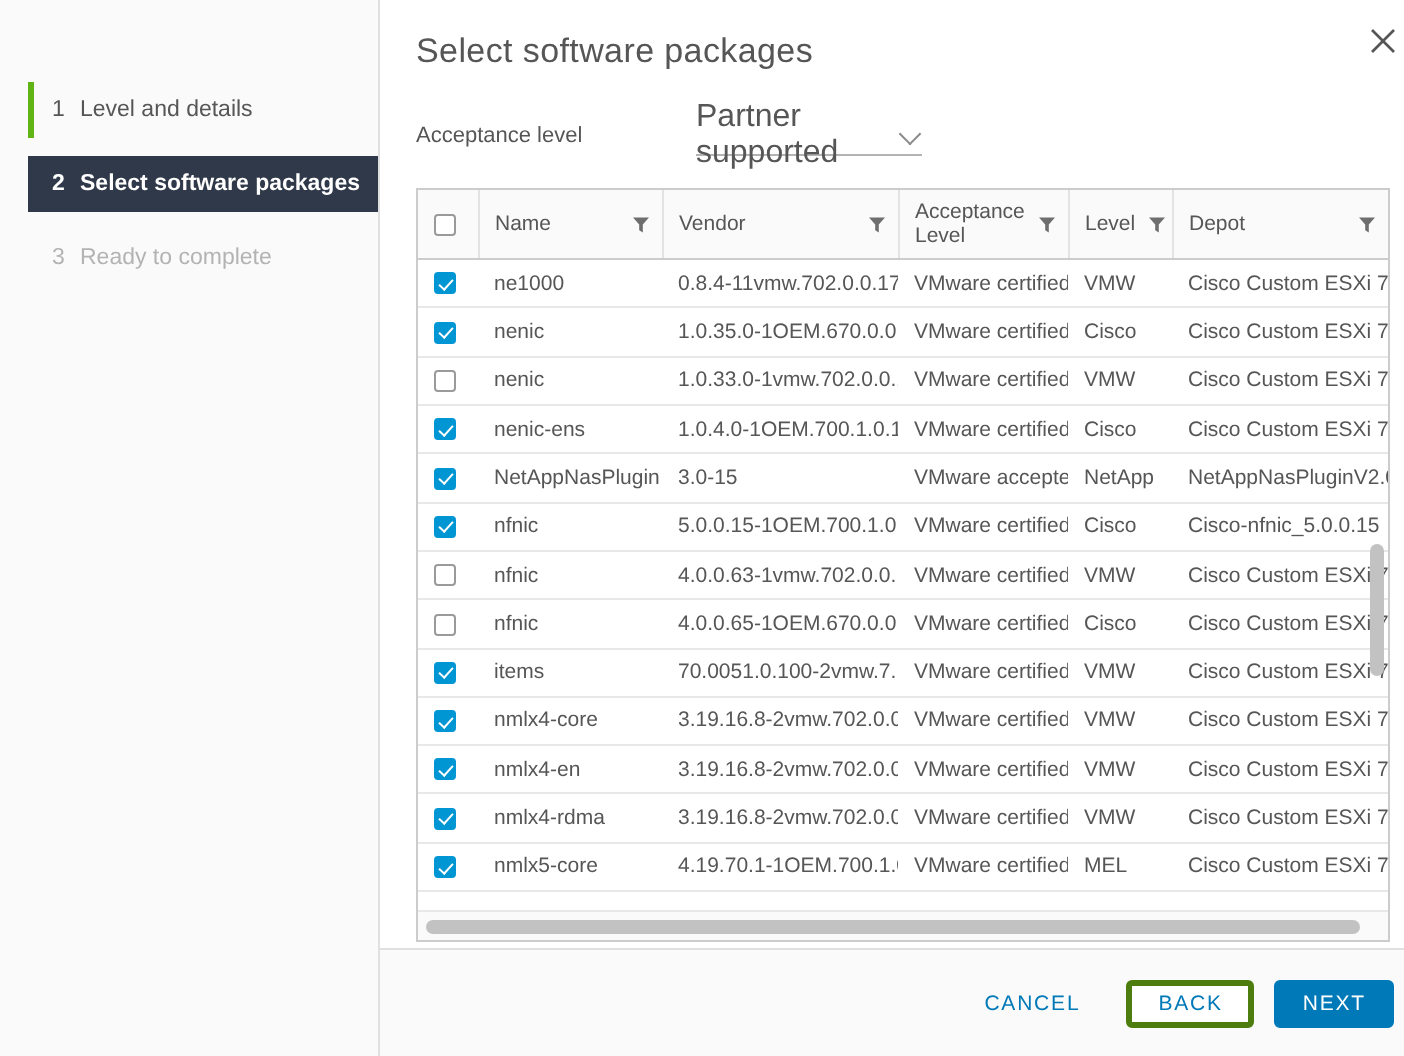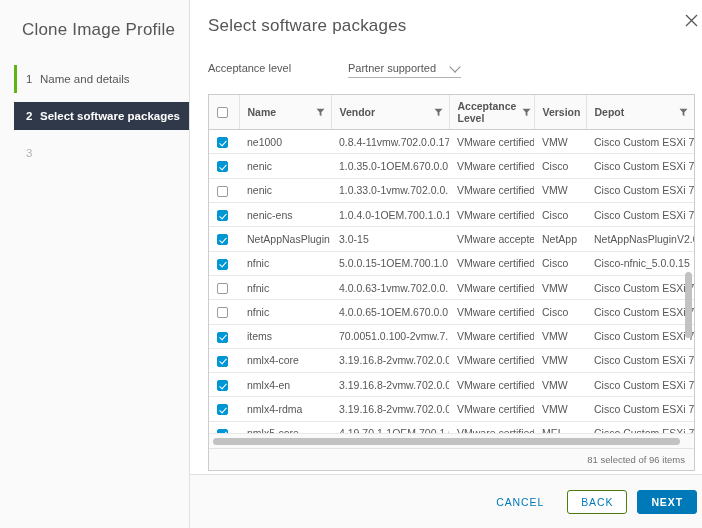--- a/index.html
+++ b/index.html
@@ -63,21 +63,21 @@
     display: flex; align-items: center;
     padding: 22px 0 0 18px; font-size: 11px;
   }
   .accept-label { color: #565656; font-size: 11px; width: 140px; }
   .select-wrap {
     position: relative; width: 113px;
     border-bottom: 1px solid #b3b3b3;
     height: 20px; display: flex; align-items: center;
     cursor: pointer;
   }
-  .select-val { font-size: 11px; color: #565656; text-align: right; }
+  .select-val { font-size: 16px; color: #565656; }
   .caret {
     position: absolute; right: 2px; top: 5px;
     width: 8px; height: 8px;
     border-left: 1.2px solid #8a8a8a; border-bottom: 1.2px solid #8a8a8a;
     transform: rotate(-45deg);
   }
 
   
   .table-shell {
     margin: 16px 18px 0 18px;
@@ -96,21 +96,21 @@
     border-bottom: 1px solid #ccc;
     border-right: 1px solid #e3e3e3;
     font-size: 10.5px; font-weight: normal; color: #565656;
     text-align: left;
     padding: 5px 6px 5px 8px;
     height: 28px; vertical-align: middle;
     position: relative;
   }
   thead th:last-child { border-right: none; margin-left: 30px; }
   th .th-inner { display: flex; align-items: center; justify-content: space-between; }
-  th .th-text { line-height: 1.15; font-weight: bold; }
+  th .th-text { line-height: 1.15; }
   .funnel { flex: 0 0 9px; margin-left: 6px; opacity: .85; }
   .col-chk   { width: 30px; }
   .col-name  { width: 92px; }
   .col-ver   { width: 118px; }
   .col-acc   { width: 85px; }
   .col-vend  { width: 52px; }
   .col-depot { width: 108px; }
 
   tbody td {
     border-bottom: 1px solid #e8e8e8;
@@ -175,49 +175,49 @@
   }
   .btn {
     font-family: "Liberation Sans", sans-serif;
     font-size: 10.5px; letter-spacing: .9px;
     height: 24px; border-radius: 3px; cursor: pointer;
     display: inline-flex; align-items: center; justify-content: center;
     padding: 0 13px;
   }
   .btn-link { background: none; border: none; color: #0079b8; }
   .btn-outline {
-    background: #fff; border: 1px solid #4d7c0f; color: #0079b8;
+    background: #fff; border: 3px solid #4d7c0f; color: #0079b8;
     min-width: 54px;
   }
   .btn-primary {
     background: #0079b8; border: 1px solid #0079b8; color: #fff;
-    min-width: 54px; font-weight: bold; text-align: right;
+    min-width: 54px; font-weight: normal; text-align: right;
   }
 </style>
 </head>
 <body>
 
 <div class="wizard">
 
   <div class="sidebar">
-    <div class="wizard-title">Clone Image Profile</div>
     <div class="steps">
 
       <div class="step complete">
         <span class="num">1</span>
-        <span class="lbl">Name and details</span>
+        <span class="lbl">Level and details</span>
       </div>
 
       <div class="step active">
         <span class="num">2</span>
         <span class="lbl">Select software packages</span>
       </div>
 
       <div class="step disabled">
         <span class="num">3</span>
+        <span class="lbl">Ready to complete</span>
       </div>
 
     </div>
   </div>
 
   <div class="main">
 
     <div class="main-header">
       <div class="page-title">Select software packages</div>
       <button class="close-btn" aria-label="close">
@@ -271,21 +271,21 @@
               <th>
                 <span class="th-inner">
                   <span class="th-text">Acceptance Level</span>
                   <svg class="funnel" width="9" height="9" viewBox="0 0 9 9">
                     <path d="M0.5 0.8 H8.5 L5.4 4.3 V8.2 L3.6 7.1 V4.3 Z" fill="#565656"></path>
                   </svg>
                 </span>
               </th>
               <th>
                 <span class="th-inner">
-                  <span class="th-text">Version</span>
+                  <span class="th-text">Level</span>
                   <svg class="funnel" width="9" height="9" viewBox="0 0 9 9">
                     <path d="M0.5 0.8 H8.5 L5.4 4.3 V8.2 L3.6 7.1 V4.3 Z" fill="#565656"></path>
                   </svg>
                 </span>
               </th>
               <th>
                 <span class="th-inner">
                   <span class="th-text">Depot</span>
                   <svg class="funnel" width="9" height="9" viewBox="0 0 9 9">
                     <path d="M0.5 0.8 H8.5 L5.4 4.3 V8.2 L3.6 7.1 V4.3 Z" fill="#565656"></path>
@@ -404,23 +404,20 @@
 
         <div class="vscroll">
           <div class="vthumb"></div>
         </div>
       </div>
 
       <div class="hscroll-row">
         <div class="hthumb"></div>
       </div>
 
-      <div class="table-footer">
-        <span>81 selected of 96 items</span>
-      </div>
     </div>
 
     <div class="footer">
       <button class="btn btn-link">CANCEL</button>
       <button class="btn btn-outline">BACK</button>
       <button class="btn btn-primary">NEXT</button>
     </div>
 
   </div>
 </div>

